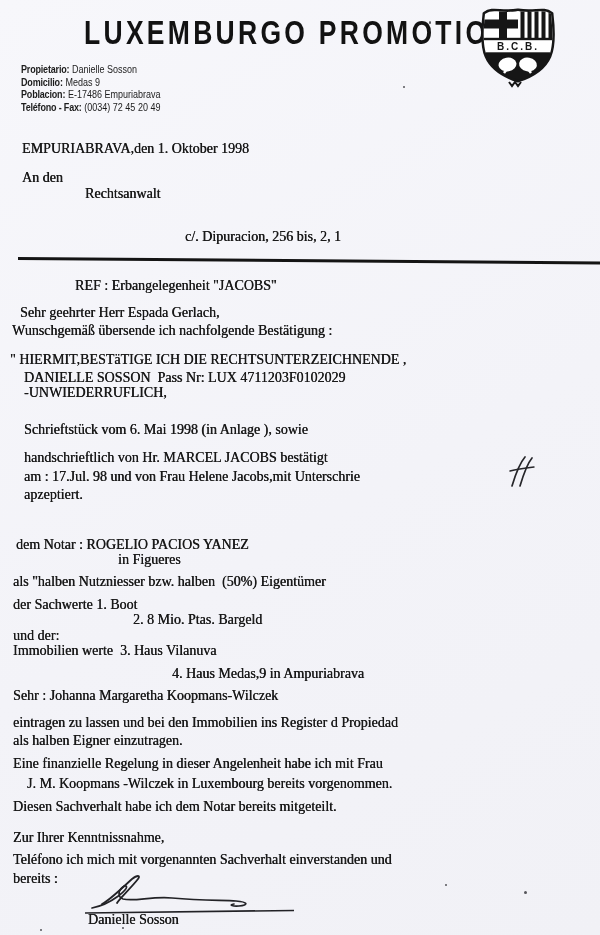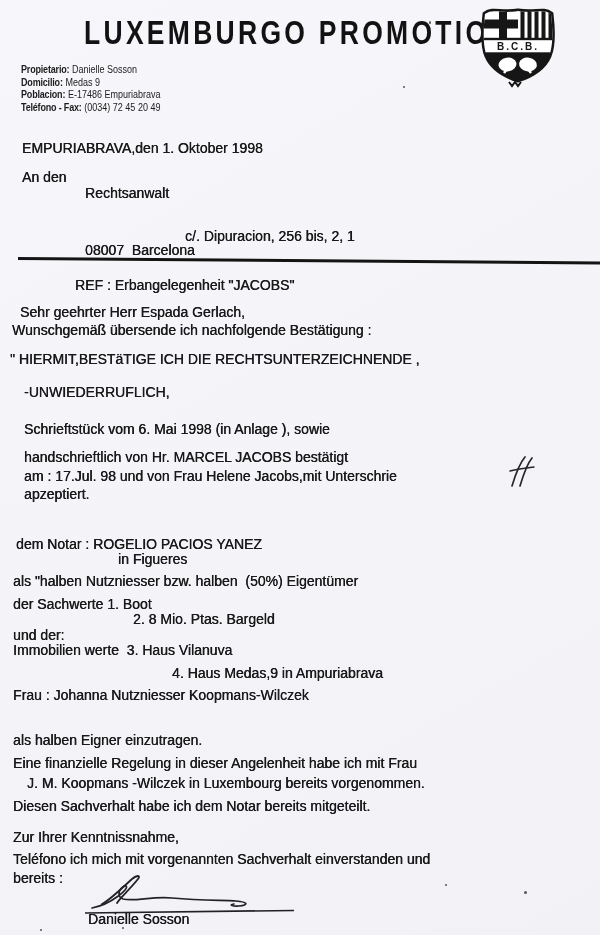--- a/index.html
+++ b/index.html
@@ -15,21 +15,21 @@
     font-size:26px;letter-spacing:3.2px;color:#121212;
     transform:scale(1.02,1.28);transform-origin:top left;
   }
   .meta{position:absolute;left:21px;top:64px;transform:scaleX(0.9);transform-origin:top left;}
   .meta-row{font-size:10px;line-height:12.6px;color:#1c1c1c;white-space:nowrap;}
   .meta-row .lbl{font-weight:bold;letter-spacing:-0.2px;margin-right:3px;}
   .crest{position:absolute;left:476px;top:4px;}
   
   .tw{
     position:absolute;white-space:pre;
-    font-family:Liberation Sans, sans-serif;
+    font-family:Liberation Serif, serif;
     font-size:14px;line-height:17px;color:#191919;
     text-shadow:0.35px 0 0 #191919;
   }
   .rule{
     position:absolute;left:18px;top:257px;width:585px;height:3px;
     background:#141414;transform:rotate(0.45deg);transform-origin:left center;
   }
   .sig-svg{position:absolute;left:78px;top:874px;}
   .hand-ft{position:absolute;left:506px;top:455px;}
   .speck{position:absolute;background:#55555a;border-radius:50%;}
@@ -78,42 +78,43 @@
       <path d="M31,64 l-3,4 M52,64 l3,4" stroke="#ffffff" stroke-width="2.5" fill="none"></path>
     </g>
     <text x="42" y="45" text-anchor="middle" font-family="Liberation Sans, sans-serif" font-weight="bold" font-size="10" letter-spacing="2" fill="#161616">B.C.B.</text>
     <path d="M33,77 l3,4 l3,-4 l3,4 l3,-4" stroke="#161616" stroke-width="2" fill="none"></path>
   </svg>
 
   <div class="tw" style="left:22px;top:140px">EMPURIABRAVA,den 1. Oktober 1998</div>
   <div class="tw" style="left:22px;top:169px">An den</div>
   <div class="tw" style="left:85px;top:185px">Rechtsanwalt</div>
   <div class="tw" style="left:185px;top:228px">c/. Dipuracion, 256 bis, 2, 1</div>
-  <div class="tw" style="left:85px;top:242px">08007  Barcelona</div>
 
   <div class="rule"></div>
 
   <div class="tw" style="left:75px;top:277px">REF : Erbangelegenheit "JACOBS"</div>
   <div class="tw" style="left:20px;top:304px">Sehr geehrter Herr Espada Gerlach,</div>
   <div class="tw" style="left:12px;top:322px">Wunschgemäß übersende ich nachfolgende Bestätigung :</div>
   <div class="tw" style="left:10px;top:351px">" HIERMIT,BESTäTIGE ICH DIE RECHTSUNTERZEICHNENDE ,</div>
+  <div class="tw" style="left:24px;top:369px">DANIELLE SOSSON  Pass Nr: LUX 4711203F0102029</div>
   <div class="tw" style="left:24px;top:384px">-UNWIEDERRUFLICH,</div>
   <div class="tw" style="left:24px;top:421px">Schrieftstück vom 6. Mai 1998 (in Anlage ), sowie</div>
   <div class="tw" style="left:24px;top:449px">handschrieftlich von Hr. MARCEL JACOBS bestätigt</div>
   <div class="tw" style="left:24px;top:468px">am : 17.Jul. 98 und von Frau Helene Jacobs,mit Unterschrie</div>
   <div class="tw" style="left:24px;top:486px">apzeptiert.</div>
   <div class="tw" style="left:16px;top:536px">dem Notar : ROGELIO PACIOS YANEZ</div>
   <div class="tw" style="left:118px;top:551px">in Figueres</div>
   <div class="tw" style="left:13px;top:573px">als "halben Nutzniesser bzw. halben  (50%) Eigentümer</div>
   <div class="tw" style="left:13px;top:596px">der Sachwerte 1. Boot</div>
   <div class="tw" style="left:133px;top:611px">2. 8 Mio. Ptas. Bargeld</div>
   <div class="tw" style="left:13px;top:627px">und der:</div>
   <div class="tw" style="left:13px;top:642px">Immobilien werte  3. Haus Vilanuva</div>
   <div class="tw" style="left:172px;top:665px">4. Haus Medas,9 in Ampuriabrava</div>
-  <div class="tw" style="left:13px;top:687px">Frau : Johanna Nutzniesser Koopmans-Wilczek</div>
+  <div class="tw" style="left:13px;top:687px">Sehr : Johanna Margaretha Koopmans-Wilczek</div>
+  <div class="tw" style="left:13px;top:714px">eintragen zu lassen und bei den Immobilien ins Register d Propiedad</div>
   <div class="tw" style="left:13px;top:755px">Eine finanzielle Regelung in dieser Angelenheit habe ich mit Frau</div>
   <div class="tw" style="left:13px;top:732px">als halben Eigner einzutragen.</div>
   <div class="tw" style="left:27px;top:775px">J. M. Koopmans -Wilczek in Luxembourg bereits vorgenommen.</div>
   <div class="tw" style="left:13px;top:798px">Diesen Sachverhalt habe ich dem Notar bereits mitgeteilt.</div>
   <div class="tw" style="left:13px;top:829px">Zur Ihrer Kenntnissnahme,</div>
   <div class="tw" style="left:13px;top:851px">Teléfono ich mich mit vorgenannten Sachverhalt einverstanden und</div>
   <div class="tw" style="left:13px;top:870px">bereits :</div>
 
   <svg class="hand-ft" width="30" height="34" viewBox="0 0 30 34">
     <path d="M6,31 C9,21 13,9 19,2" stroke="#26262a" stroke-width="1.7" fill="none" stroke-linecap="round"></path>

